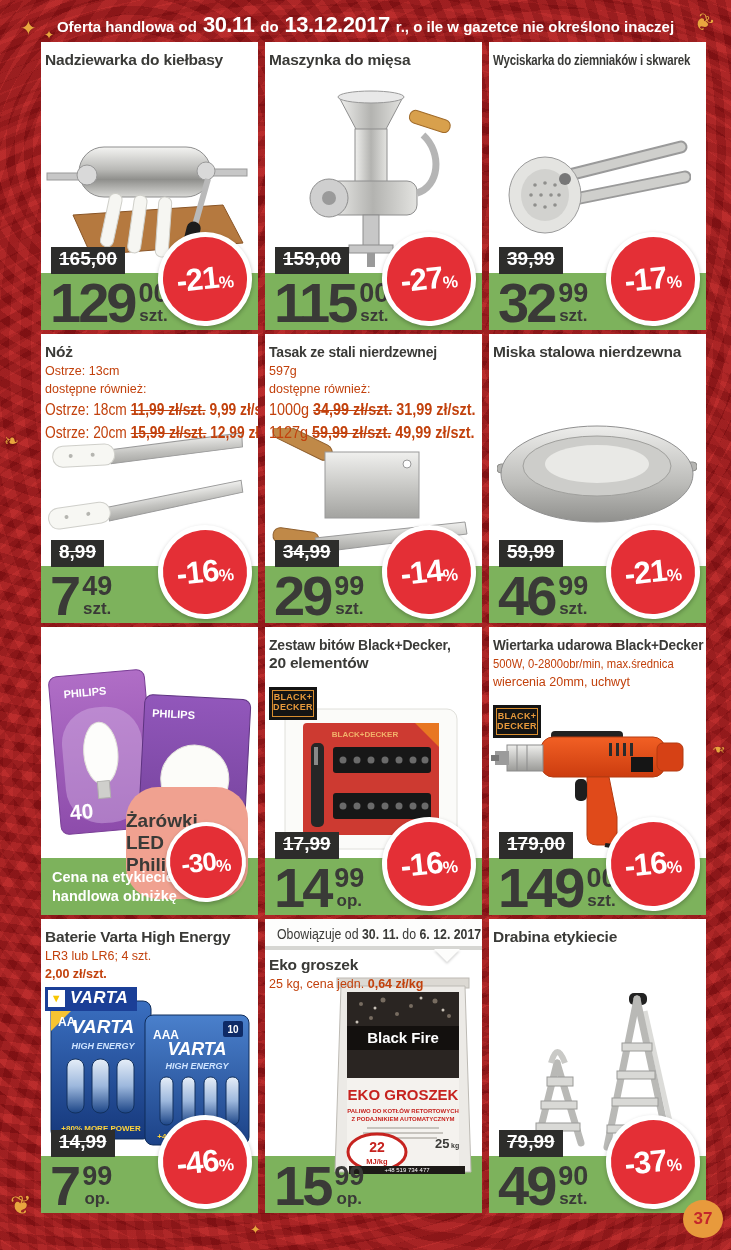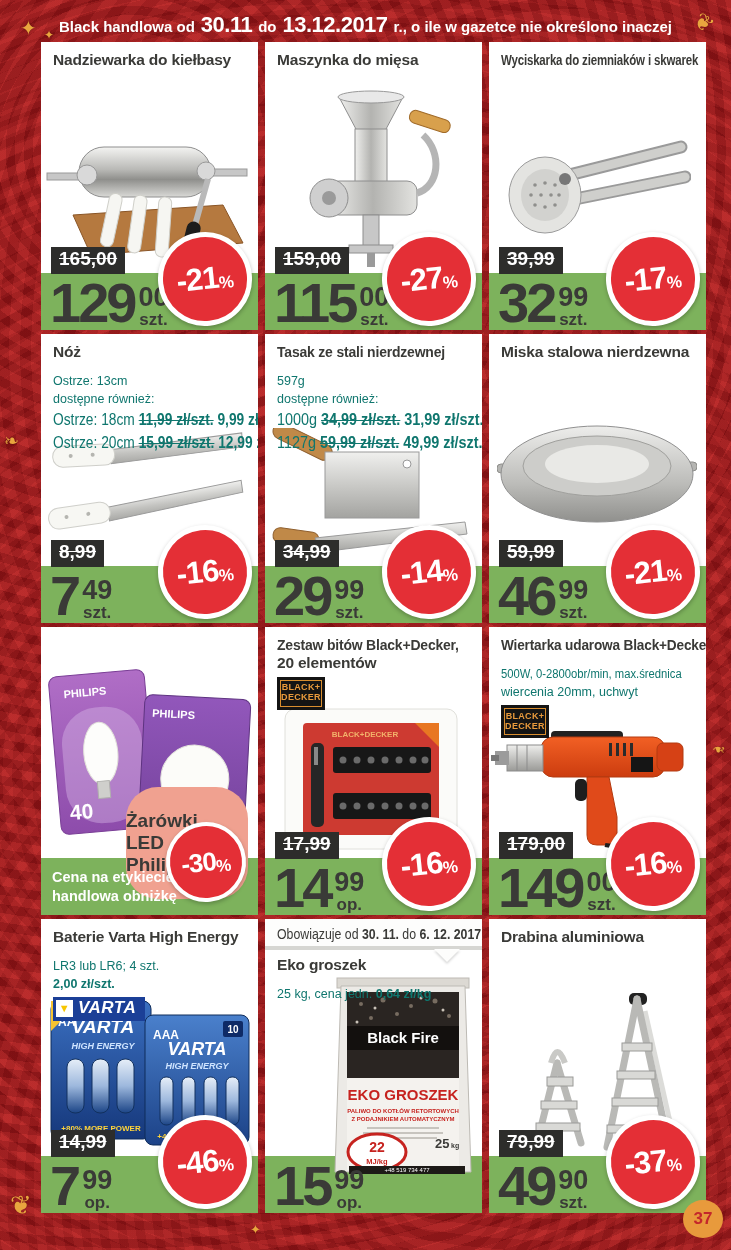--- a/index.html
+++ b/index.html
@@ -11,45 +11,45 @@
       repeating-radial-gradient(circle at 78% 28%, rgba(255,95,85,0.09) 0 11px, rgba(60,0,0,0.08) 11px 22px),
       repeating-radial-gradient(circle at 40% 62%, rgba(255,85,75,0.08) 0 10px, rgba(60,0,0,0.07) 10px 20px),
       repeating-radial-gradient(circle at 60% 95%, rgba(255,95,85,0.09) 0 9px, rgba(60,0,0,0.08) 9px 18px);
   }
   .orn{position:absolute;color:#e9a63e;z-index:1;text-shadow:0 0 2px rgba(0,0,0,.35);}
   .hdr{position:absolute;top:12px;left:0;width:731px;display:flex;justify-content:center;align-items:baseline;gap:6px;color:#fff;z-index:2;white-space:nowrap;}
   .hdr .t{font-size:15px;font-weight:700;}
   .hdr .d{font-size:22px;font-weight:700;letter-spacing:-0.5px;}
   .grid{position:absolute;left:41px;top:42px;width:665px;display:grid;grid-template-columns:217px 217px 217px;grid-template-rows:288px 289px 288px 294px;gap:4px 7px;z-index:2;}
   .cell{position:relative;background:#fff;overflow:hidden;}
-  .inner{padding:9px 12px 0;position:relative;z-index:3;}
+  .inner{padding:9px 4px 0;position:relative;z-index:3;}
   .title{font-size:15.5px;font-weight:700;color:#3a3a37;line-height:1.18;letter-spacing:-0.2px;}
-  .desc{font-size:12.5px;color:#0f766e;line-height:1.4;margin-top:12px;}
+  .desc{font-size:12.5px;color:#c2410c;line-height:1.4;margin-top:2px;}
   .desc .b{font-weight:700;}
   .desc .sb{font-weight:700;text-decoration:line-through;}
   .nw{white-space:nowrap;display:inline-block;transform-origin:0 50%;} .sx9{transform:scaleX(.9);} .sx88{transform:scaleX(.88);}
   .sx86{transform:scaleX(.86);} .sx82{transform:scaleX(.82);}
   .vline{font-size:16px;line-height:1.45;}
   .img{position:absolute;z-index:2;}
   .band{position:absolute;left:0;right:0;bottom:0;height:57px;background:#7db25c;z-index:1;}
   .oldchip{position:absolute;left:10px;bottom:56px;background:#2d2d2b;color:#fff;font-weight:700;font-size:19px;line-height:1.2;padding:1px 8px 3px;z-index:4;}
   .oldchip span{text-decoration:line-through;}
-  .price{position:absolute;left:9px;bottom:1px;z-index:4;color:#3a3a37;display:flex;align-items:flex-end;}
+  .price{position:absolute;left:9px;bottom:1px;z-index:4;color:#3a3a37;display:flex;align-items:center;}
   .price .int{font-size:56px;font-weight:700;line-height:52px;letter-spacing:-3px;}
   .price .col{margin-left:4px;padding-top:1px;}
   .price .dec{display:block;font-size:27px;font-weight:700;line-height:23px;}
   .price .unit{display:block;font-size:17px;font-weight:700;line-height:18px;margin-top:2px;text-align:center;}
   .badge{position:absolute;right:6px;bottom:4px;width:84px;height:84px;border-radius:50%;background:#e42f36;border:5px solid #fff;box-shadow:0 2px 4px rgba(0,0,0,.25);display:flex;align-items:center;justify-content:center;z-index:5;color:#fff;font-weight:700;transform:rotate(-6deg);}
   .badge .val{font-size:31px;letter-spacing:-1px;}
   .badge .pc{font-size:17px;margin-top:11px;}
   .badge.sm{width:72px;height:72px;border-width:4px;right:12px;bottom:13px;}
   .badge.sm .val{font-size:26px;}
   .pill{position:absolute;right:10px;top:160px;width:122px;height:112px;border-radius:32px;background:#f0a190;z-index:4;display:flex;flex-direction:column;align-items:flex-start;justify-content:center;color:#3a3a37;font-weight:700;font-size:19px;line-height:1.16;}
   .note{position:absolute;left:11px;bottom:8px;z-index:4;color:#fff;font-weight:700;font-size:14.5px;line-height:1.35;}
-  .bdlogo{width:48px;height:33px;background:#141414;outline:1px solid #d98e2f;outline-offset:-4px;display:flex;flex-direction:column;align-items:center;justify-content:center;color:#e89a3c;font-size:9px;font-weight:700;line-height:1.1;margin-top:4px;letter-spacing:0.3px;}
+  .bdlogo{width:48px;height:33px;background:#141414;outline:1px solid #d98e2f;outline-offset:-4px;display:flex;flex-direction:column;align-items:center;justify-content:center;color:#e89a3c;font-size:9px;font-weight:700;line-height:1.1;margin-top:14px;letter-spacing:0.3px;}
   .vartalogo{display:inline-flex;align-items:center;background:#1b3f97;color:#fff;font-weight:700;font-style:italic;font-size:17px;padding:1px 9px 3px 3px;margin-top:4px;letter-spacing:0.5px;}
   .vartalogo .mk{font-style:normal;background:#fff;color:#f7c600;width:17px;height:17px;display:inline-flex;align-items:center;justify-content:center;font-size:11px;margin-right:5px;}
   .banner{position:relative;background:#fdfdfc;border-bottom:4px solid #d6d6d2;padding:7px 8px 4px 12px;font-size:14px;color:#3a3a37;z-index:5;}
   .banner .b{font-weight:700;}
   .notch{position:absolute;right:22px;bottom:-16px;width:0;height:0;border-left:13px solid transparent;border-right:13px solid transparent;border-top:13px solid #fdfdfc;filter:drop-shadow(0 2px 1px rgba(0,0,0,.15));}
   .pagenum{position:absolute;right:8px;bottom:12px;width:40px;height:38px;border-radius:50%;background:#e89a3c;display:flex;align-items:center;justify-content:center;z-index:3;}
   .pagenum span{color:#c4272b;font-weight:700;font-size:17px;}
   svg text{font-family:"Liberation Sans",sans-serif;}
 </style>
 </head>
@@ -59,21 +59,21 @@
 
   <span class="orn" style="left:20px;top:16px;font-size:20px;">✦</span>
   <span class="orn" style="left:44px;top:28px;font-size:12px;">✦</span>
   <span class="orn" style="left:694px;top:10px;font-size:22px;transform:rotate(40deg);">❦</span>
   <span class="orn" style="left:4px;top:430px;font-size:18px;">❧</span>
   <span class="orn" style="left:712px;top:740px;font-size:16px;transform:rotate(180deg);">❧</span>
   <span class="orn" style="left:10px;top:1190px;font-size:26px;">❦</span>
   <span class="orn" style="left:250px;top:1222px;font-size:13px;">✦</span>
 
   <div class="hdr">
-    <span class="t">Black handlowa od</span>
+    <span class="t">Oferta handlowa od</span>
     <span class="d">30.11</span>
     <span class="t">do</span>
     <span class="d">13.12.2017</span>
     <span class="t">r., o ile w gazetce nie określono inaczej</span>
   </div>
 
   <div class="grid">
 
     <div class="cell">
       <div class="inner">
@@ -613,21 +613,21 @@
         <span class="int">15</span>
         <span class="col">
             <span class="dec">99</span>
             <span class="unit">op.</span>
           </span>
       </div>
     </div>
 
     <div class="cell">
       <div class="inner">
-        <div class="title">Drabina aluminiowa</div>
+        <div class="title">Drabina etykiecie</div>
       </div>
       <div class="img" style="left:6px;top:64px;width:200px;height:172px;">
         <svg width="200" height="172" viewBox="0 0 200 172">
           <g stroke="#b9b9b6" stroke-width="7" fill="none" stroke-linecap="round">
             <path d="M62,80 L42,160"></path>
               <path d="M62,80 L86,160"></path>
           </g>
           <path d="M56,80 Q62,58 70,80" stroke="#c9c9c6" stroke-width="6" fill="none"></path>
           <rect x="52" y="94" width="26" height="9" fill="#d9d9d6" stroke="#9a9a97"></rect>
           <rect x="46" y="118" width="36" height="8" fill="#d9d9d6" stroke="#9a9a97"></rect>

